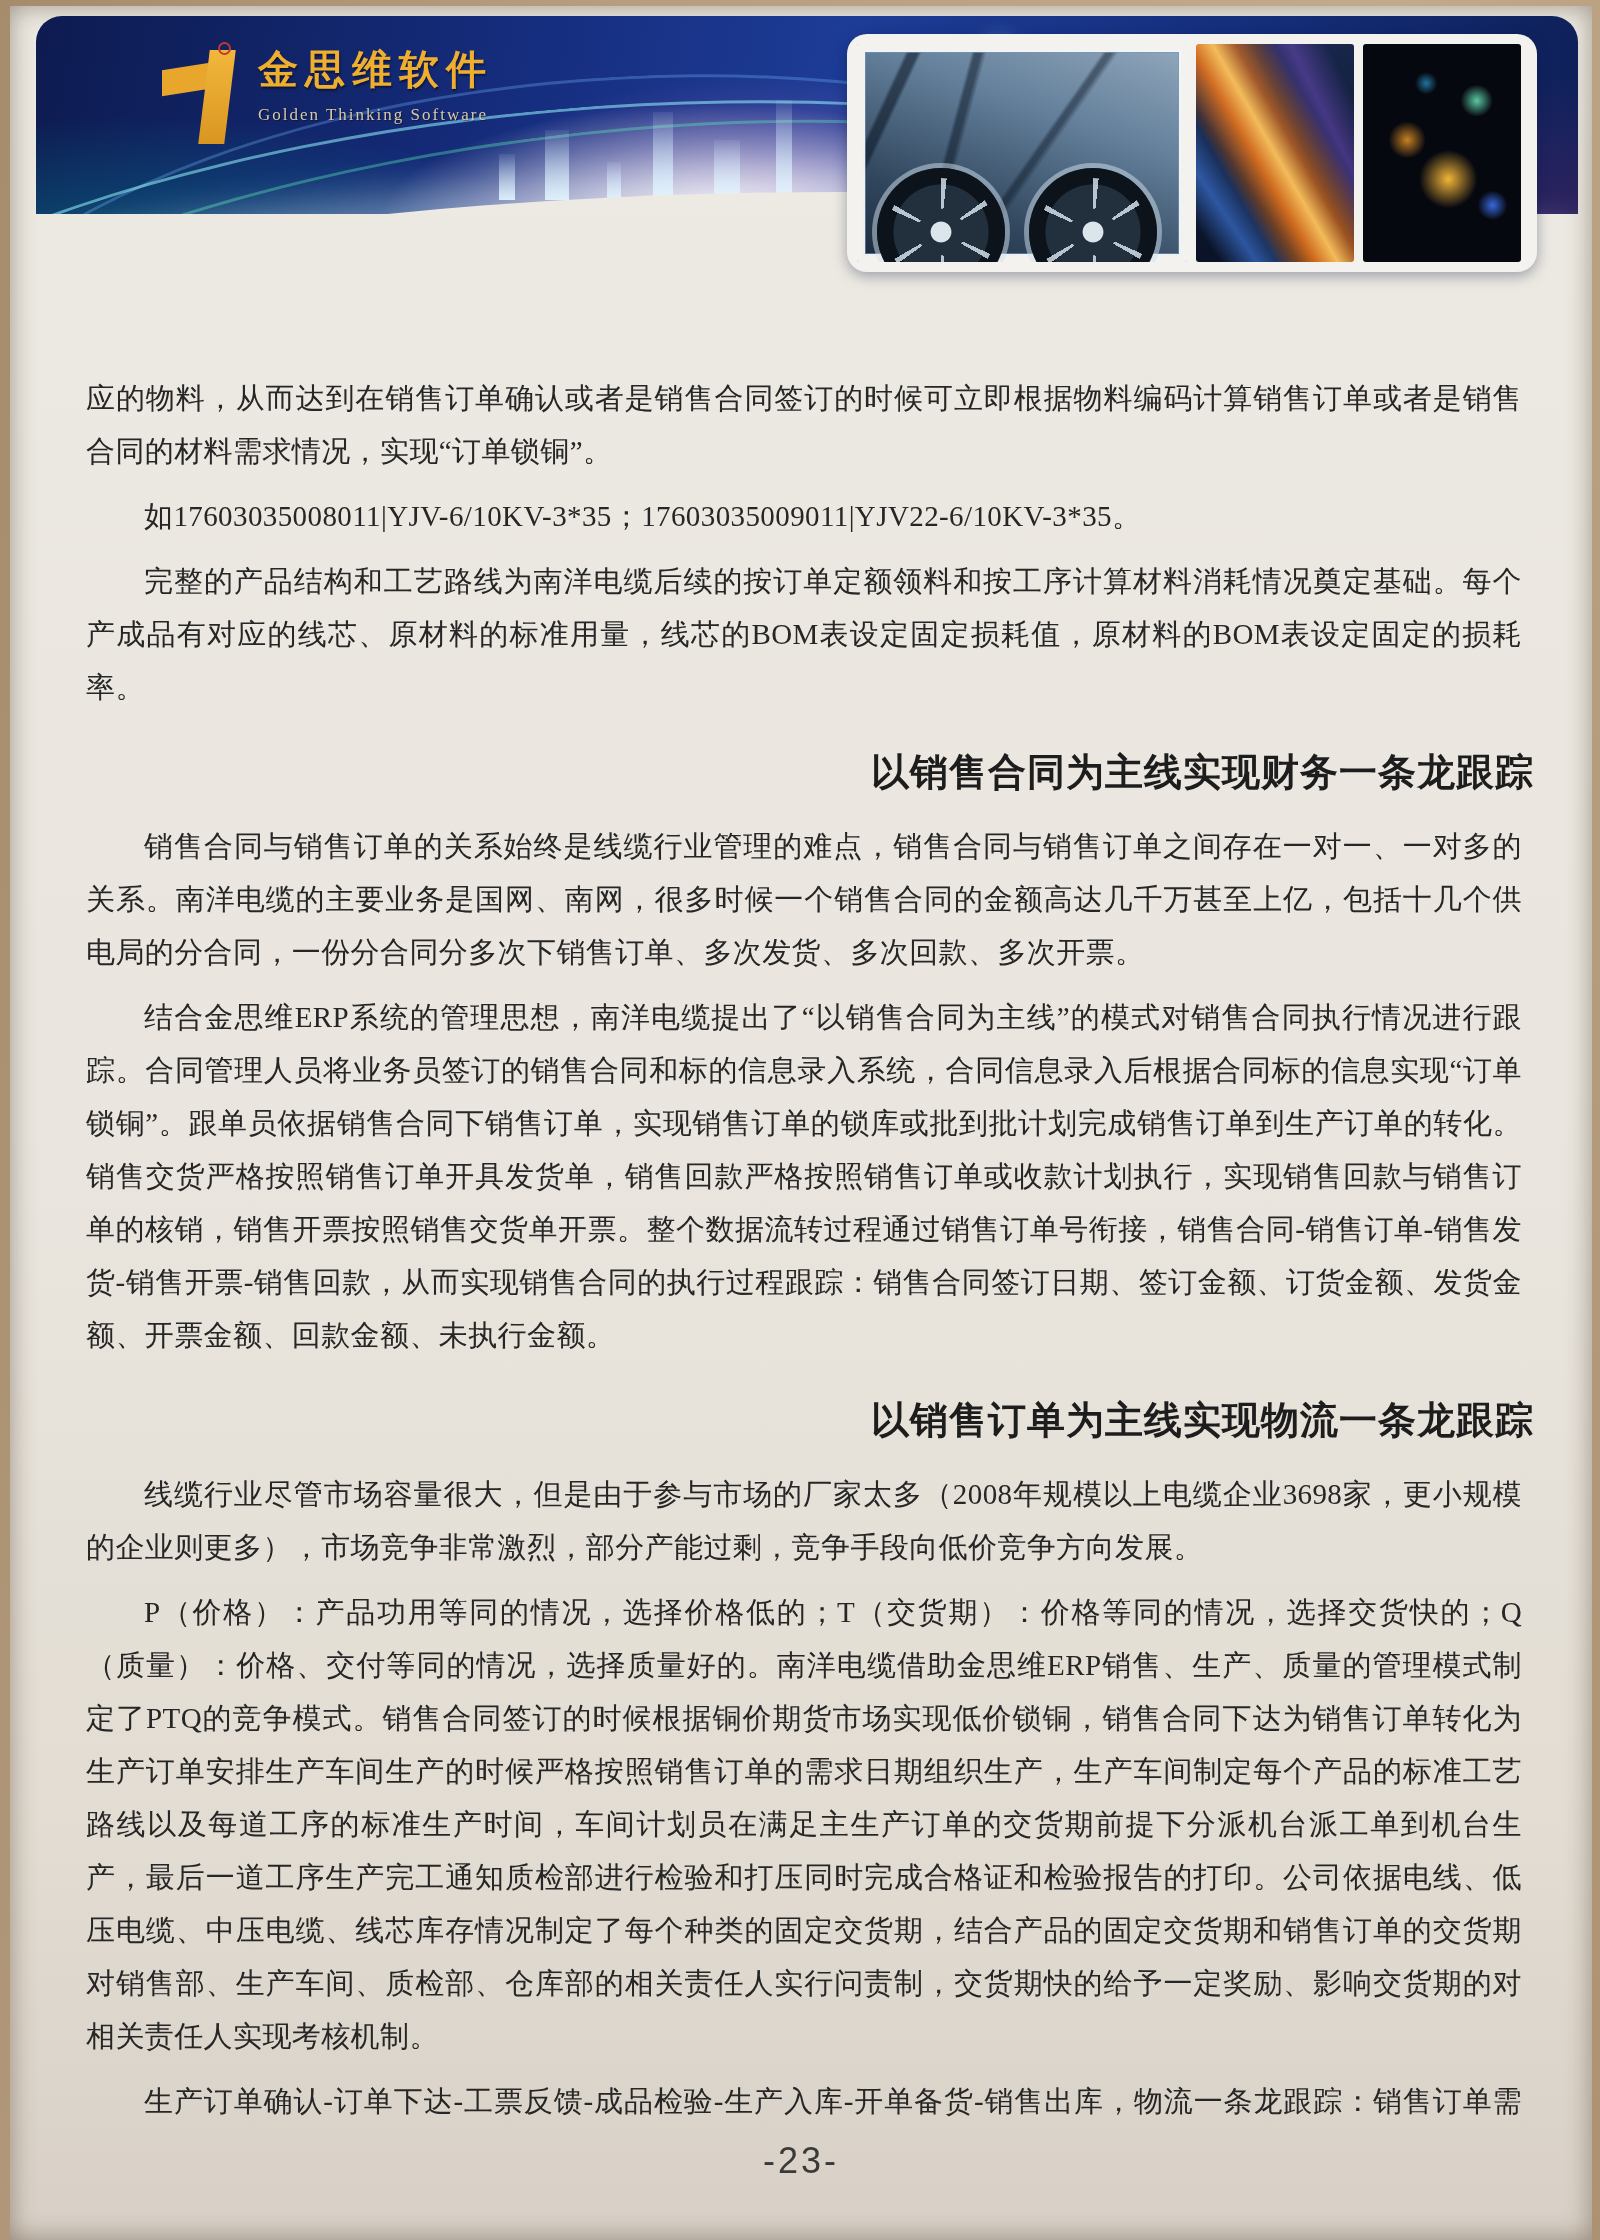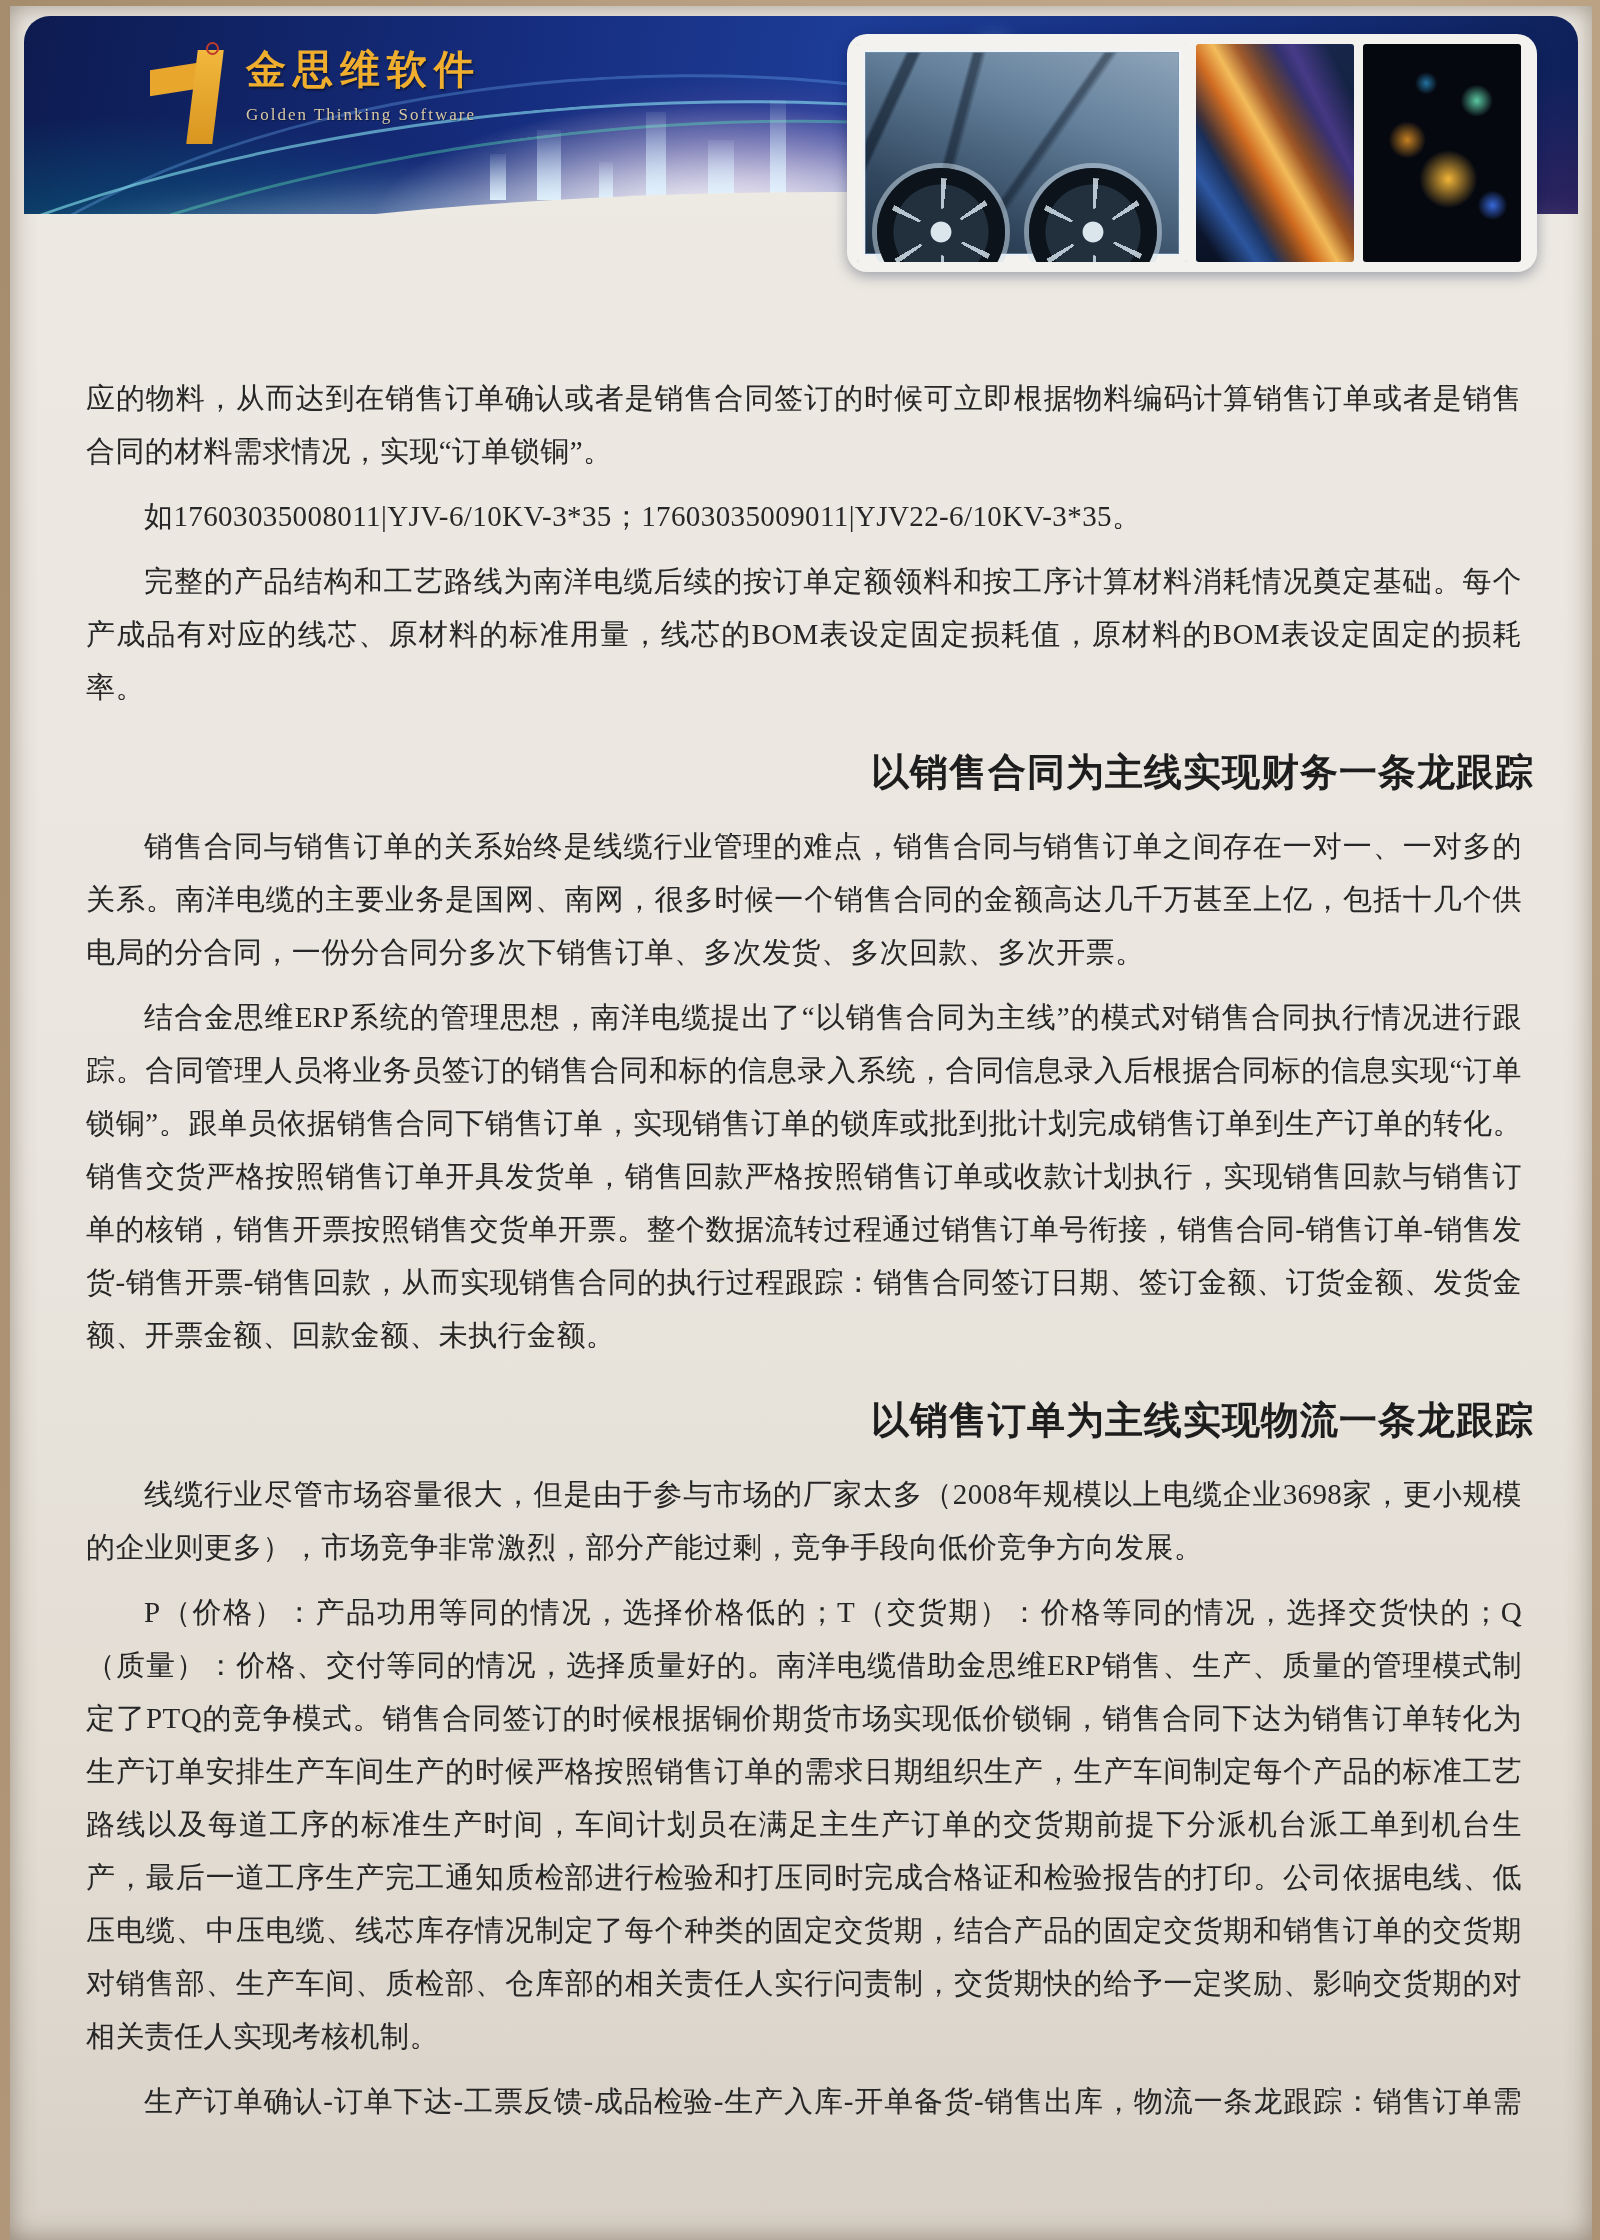--- a/index.html
+++ b/index.html
@@ -10,21 +10,21 @@
     position:relative; overflow:hidden;
   }
   .paper {
     position:absolute; top:6px; left:10px; right:8px; bottom:0;
     background: linear-gradient(180deg, #edeae3 0%, #eae6df 50%, #e2dcd2 82%, #d8d0c6 100%);
     box-shadow: 0 0 26px rgba(60,40,20,.45) inset;
   }
 
   
   .banner {
-    position:absolute; top:10px; left:14px; right:14px; height:198px;
+    position:absolute; top:10px; left:26px; right:14px; height:198px;
     border-radius: 26px 26px 0 0;
     overflow:hidden;
     background:
       radial-gradient(ellipse 540px 190px at 44% 104%, rgba(255,255,255,.95), rgba(255,255,255,0) 62%),
       radial-gradient(ellipse 430px 170px at 47% 86%, rgba(198,120,188,.42), rgba(198,120,188,0) 65%),
       radial-gradient(ellipse 760px 280px at 6% 135%, rgba(0,232,208,.30), rgba(0,232,208,0) 60%),
       radial-gradient(ellipse 620px 300px at 101% 120%, rgba(130,40,110,.35), rgba(130,40,110,0) 60%),
       linear-gradient(100deg, #0d1b50 0%, #152c7c 30%, #1d3c96 52%, #16307f 74%, #0e2058 100%);
   }
   .arc { position:absolute; border:3px solid transparent; border-radius:50%; }
@@ -174,14 +174,15 @@
       <p class="doc-para indent">完整的产品结构和工艺路线为南洋电缆后续的按订单定额领料和按工序计算材料消耗情况奠定基础。每个产成品有对应的线芯、原材料的标准用量，线芯的BOM表设定固定损耗值，原材料的BOM表设定固定的损耗率。</p>
       <h2 class="doc-heading">以销售合同为主线实现财务一条龙跟踪</h2>
       <p class="doc-para indent">销售合同与销售订单的关系始终是线缆行业管理的难点，销售合同与销售订单之间存在一对一、一对多的关系。南洋电缆的主要业务是国网、南网，很多时候一个销售合同的金额高达几千万甚至上亿，包括十几个供电局的分合同，一份分合同分多次下销售订单、多次发货、多次回款、多次开票。</p>
       <p class="doc-para indent">结合金思维ERP系统的管理思想，南洋电缆提出了“以销售合同为主线”的模式对销售合同执行情况进行跟踪。合同管理人员将业务员签订的销售合同和标的信息录入系统，合同信息录入后根据合同标的信息实现“订单锁铜”。跟单员依据销售合同下销售订单，实现销售订单的锁库或批到批计划完成销售订单到生产订单的转化。销售交货严格按照销售订单开具发货单，销售回款严格按照销售订单或收款计划执行，实现销售回款与销售订单的核销，销售开票按照销售交货单开票。整个数据流转过程通过销售订单号衔接，销售合同-销售订单-销售发货-销售开票-销售回款，从而实现销售合同的执行过程跟踪：销售合同签订日期、签订金额、订货金额、发货金额、开票金额、回款金额、未执行金额。</p>
       <h2 class="doc-heading">以销售订单为主线实现物流一条龙跟踪</h2>
       <p class="doc-para indent">线缆行业尽管市场容量很大，但是由于参与市场的厂家太多（2008年规模以上电缆企业3698家，更小规模的企业则更多），市场竞争非常激烈，部分产能过剩，竞争手段向低价竞争方向发展。</p>
       <p class="doc-para indent">P（价格）：产品功用等同的情况，选择价格低的；T（交货期）：价格等同的情况，选择交货快的；Q（质量）：价格、交付等同的情况，选择质量好的。南洋电缆借助金思维ERP销售、生产、质量的管理模式制定了PTQ的竞争模式。销售合同签订的时候根据铜价期货市场实现低价锁铜，销售合同下达为销售订单转化为生产订单安排生产车间生产的时候严格按照销售订单的需求日期组织生产，生产车间制定每个产品的标准工艺路线以及每道工序的标准生产时间，车间计划员在满足主生产订单的交货期前提下分派机台派工单到机台生产，最后一道工序生产完工通知质检部进行检验和打压同时完成合格证和检验报告的打印。公司依据电线、低压电缆、中压电缆、线芯库存情况制定了每个种类的固定交货期，结合产品的固定交货期和销售订单的交货期对销售部、生产车间、质检部、仓库部的相关责任人实行问责制，交货期快的给予一定奖励、影响交货期的对相关责任人实现考核机制。</p>
       <p class="doc-para indent">生产订单确认-订单下达-工票反馈-成品检验-生产入库-开单备货-销售出库，物流一条龙跟踪：销售订单需日期、生产订单确认日期、生产订单下达日期、工序完工日期、检验日期、生产入库日期、交货单开单日期、销售出库日期，一份分合同分多次下销售订单，从而实现快速交货适应市场PTQ竞争模式。</p>
     </div>
 
+  <div class="page-number">-23-</div>
 
 </div>
 
 </body></html>

